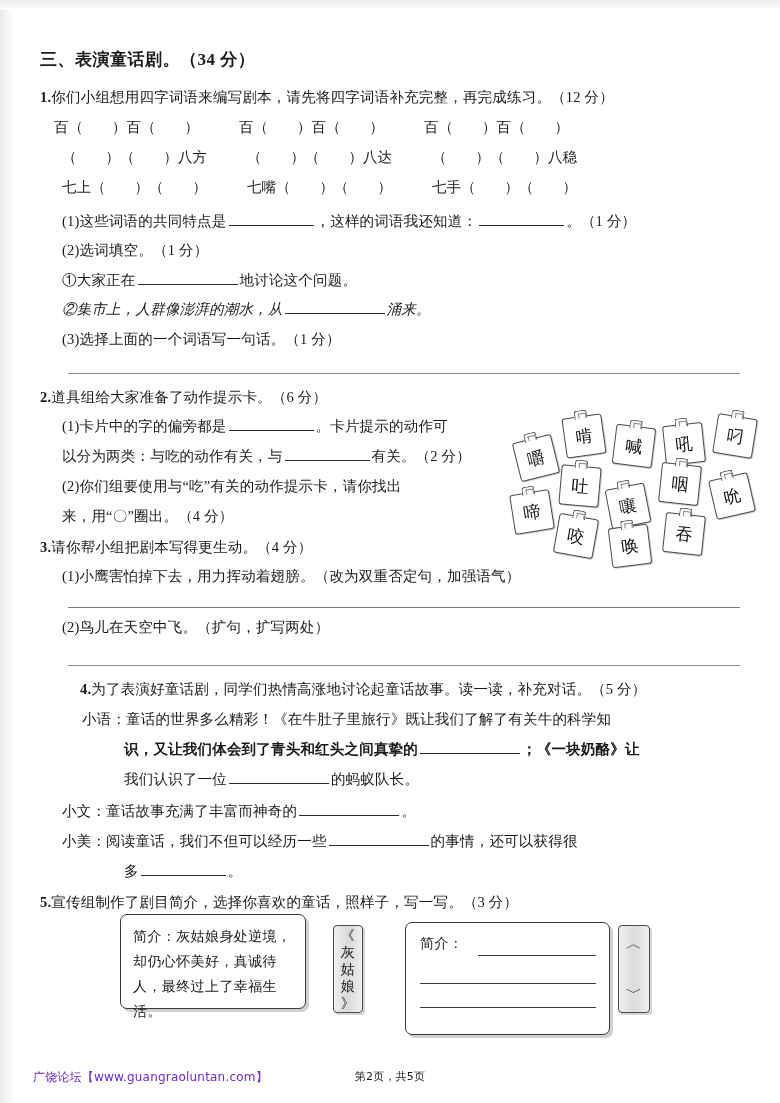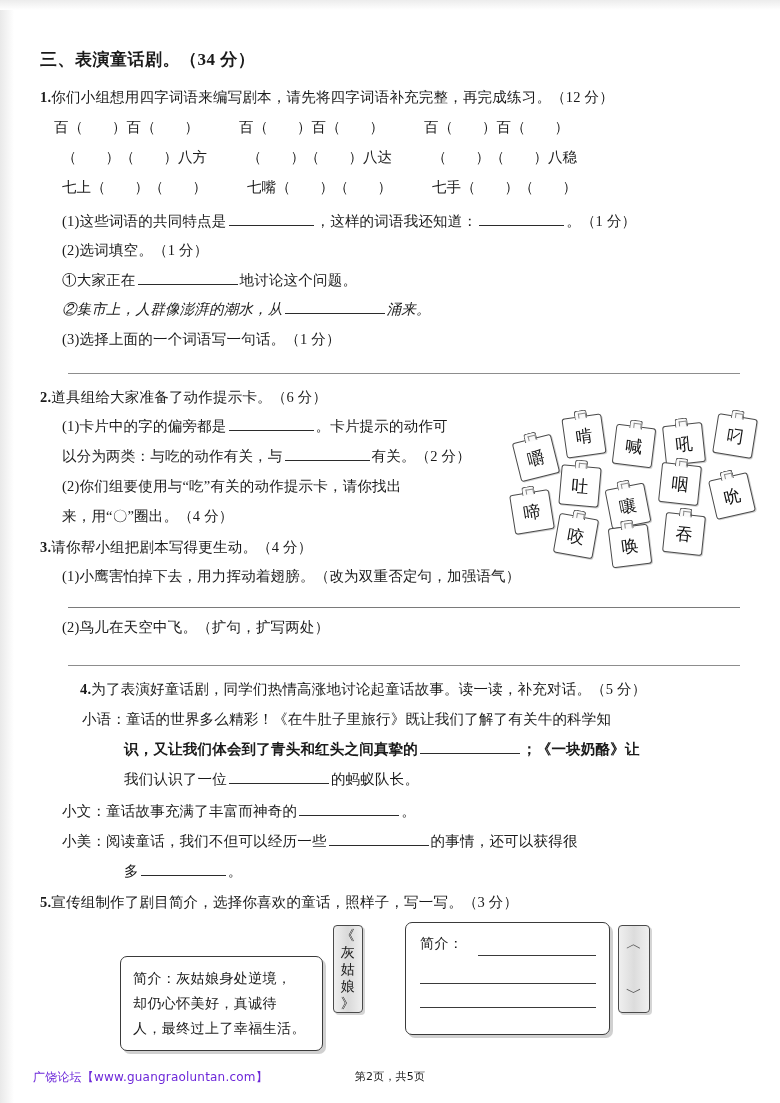--- a/index.html
+++ b/index.html
@@ -344,21 +344,21 @@
     <span>小美：</span><span>阅读童话，我们不但可以经历一些</span><span class="blank b-lg"></span><span>的事情，还可以获得很</span>
   </div>
   <div class="sub" style="left:124px; top:862px;">
     <span>多</span><span class="blank b-md"></span><span>。</span>
   </div>
 
   <div class="q" style="left:40px; top:893px;">
     <span class="q-num">5.</span><span>宣传组制作了剧目简介，选择你喜欢的童话，照样子，写一写。（3 分）</span>
   </div>
 
-  <div class="intro-box" style="left:120px; top:956px; width:203px; height:95px;">
+  <div class="intro-box" style="left:120px; top:914px; width:186px; height:95px;">
     <div class="intro-text">
       <div>简介：灰姑娘身处逆境，</div>
       <div>却仍心怀美好，真诚待</div>
       <div>人，最终过上了幸福生活。</div>
     </div>
   </div>
   <div class="title-strip" style="left:333px; top:925px; width:30px; height:88px;">
     <span>《</span>
     <span>灰</span>
     <span>姑</span>

